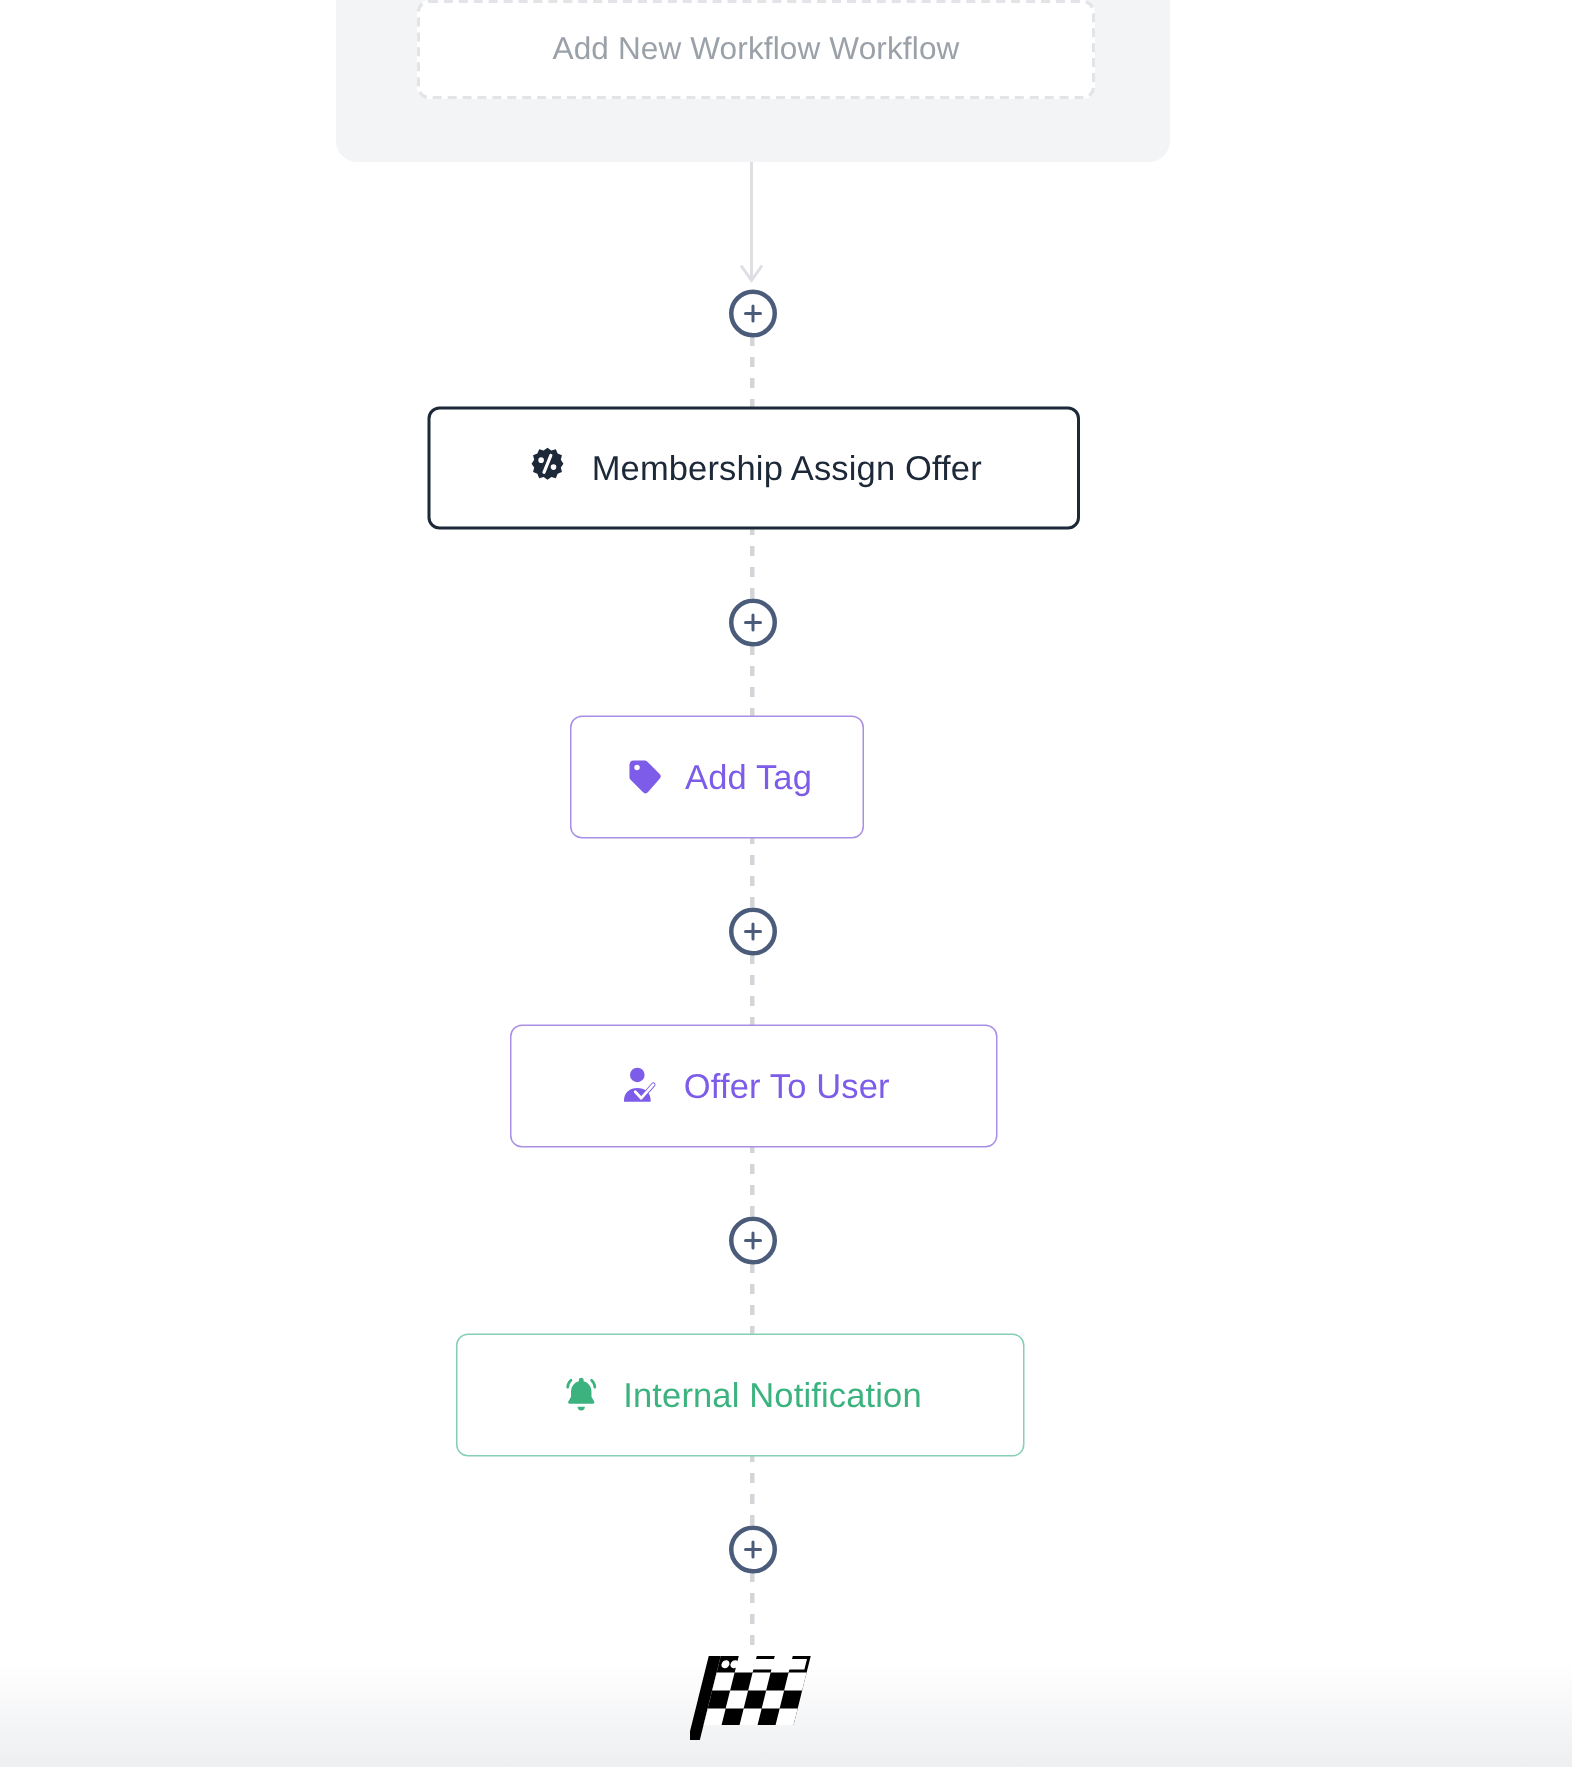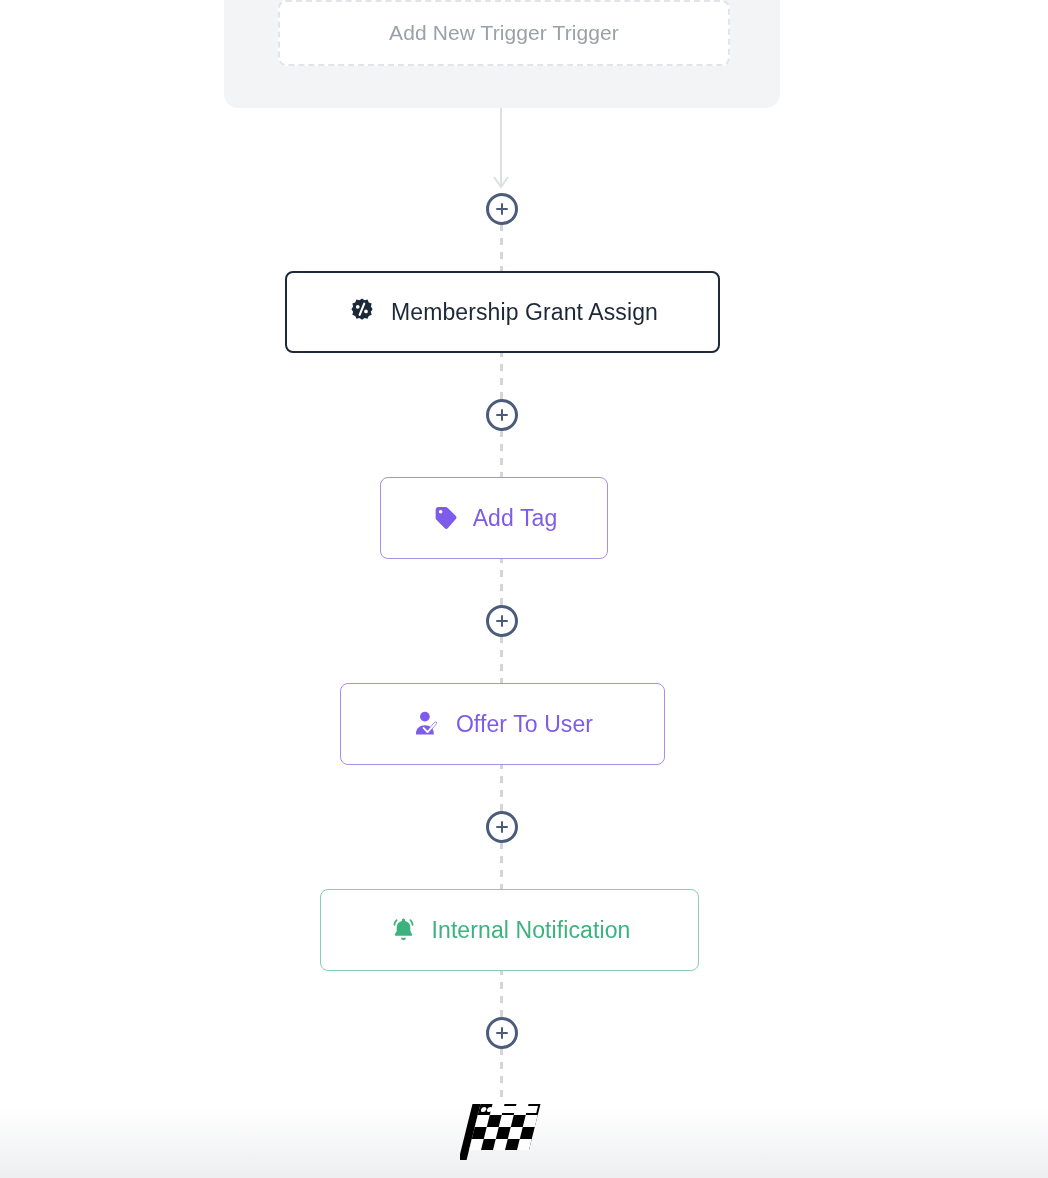--- a/index.html
+++ b/index.html
@@ -188,42 +188,42 @@
   <div class="connector dashed" style="top:430px;height:50px;"></div>
   <div class="connector dashed" style="top:556px;height:50px;"></div>
   <div class="connector dashed" style="top:636px;height:50px;"></div>
   <div class="connector dashed" style="top:762px;height:50px;"></div>
   <div class="connector dashed" style="top:842px;height:50px;"></div>
   <div class="connector dashed" style="top:968px;height:50px;"></div>
   <div class="connector dashed" style="top:1048px;height:52px;"></div>
 
   <div class="trigger-shell">
     <div class="trigger-box">
-      <span class="trigger-label">Add New Trigger Trigger</span>
+      <span class="trigger-label">Add New Workflow Workflow</span>
     </div>
   </div>
 
   <div class="plus-btn" style="top:193px;"></div>
   <div class="plus-btn" style="top:399px;"></div>
   <div class="plus-btn" style="top:605px;"></div>
   <div class="plus-btn" style="top:811px;"></div>
   <div class="plus-btn" style="top:1017px;"></div>
 
   <div class="node node--dark" style="left:285px;top:271px;width:435px;height:82px;">
     <span class="node-icon">
       <svg width="30" height="30" viewBox="0 0 24 24">
         <path fill="#1d2838" d="M12 1.2l2.05 1.4 2.4-.6.95 2.3 2.3.95-.6 2.4 1.4 2.05-1.4 2.05.6 2.4-2.3.95-.95 2.3-2.4-.6L12 18.2l-2.05-1.4-2.4.6-.95-2.3-2.3-.95.6-2.4L3.5 9.7l1.4-2.05-.6-2.4 2.3-.95.95-2.3 2.4.6L12 1.2z"></path>
         <path fill="#ffffff" d="M8.6 6.3a1.5 1.5 0 1 1 0 3 1.5 1.5 0 0 1 0-3zm6.6 3.7a1.5 1.5 0 1 1 0 3 1.5 1.5 0 0 1 0-3z"></path>
         <rect x="11.1" y="4.1" width="1.7" height="11.4" rx="0.8" fill="#ffffff" transform="rotate(22 12 9.8)"></rect>
       </svg>
     </span>
-    <span class="node-label">Membership Grant Assign</span>
-  </div>
-
-  <div class="node node--purple" style="left:380px;top:477px;width:228px;height:82px;">
+    <span class="node-label">Membership Assign Offer</span>
+  </div>
+
+  <div class="node node--purple" style="left:380px;top:477px;width:196px;height:82px;">
     <span class="node-icon">
       <svg width="28" height="28" viewBox="0 0 24 24">
         <path fill="#7c5ce8" d="M4.2 4.6a2.1 2.1 0 0 1 2.1-2.1h6.3c.6 0 1.1.22 1.5.62l7.0 7.0a2.1 2.1 0 0 1 0 3L14.6 20.6a2.1 2.1 0 0 1-3 0l-7.0-7.0a2.1 2.1 0 0 1-.62-1.5V4.6z"></path>
         <circle cx="8.3" cy="6.6" r="1.55" fill="#ffffff"></circle>
       </svg>
     </span>
     <span class="node-label">Add Tag</span>
   </div>
 
   <div class="node node--purple" style="left:340px;top:683px;width:325px;height:82px;">
@@ -231,21 +231,21 @@
       <svg width="30" height="30" viewBox="0 0 24 24">
         <circle cx="10.3" cy="6.1" r="3.9" fill="#7c5ce8"></circle>
         <path fill="#7c5ce8" d="M3.2 19.4c0-3.9 3.2-6.4 7.1-6.4s7.1 2.5 7.1 6.4v1.0H3.2v-1.0z"></path>
         <path fill="none" stroke="#7c5ce8" stroke-width="2.4" stroke-linecap="round" stroke-linejoin="round" d="M9.2 15.1l3.2 3.4 6.4-7.2"></path>
         <path fill="none" stroke="#ffffff" stroke-width="1.5" stroke-linecap="round" stroke-linejoin="round" d="M9.2 15.1l3.2 3.4 6.4-7.2"></path>
       </svg>
     </span>
     <span class="node-label">Offer To User</span>
   </div>
 
-  <div class="node node--green" style="left:320px;top:889px;width:379px;height:82px;">
+  <div class="node node--green" style="left:304px;top:889px;width:379px;height:82px;">
     <span class="node-icon">
       <svg width="29" height="29" viewBox="0 0 24 24">
         <path fill="#3cb37f" d="M12 2.1a1.35 1.35 0 0 1 1.35 1.35v.6a5.6 5.6 0 0 1 4.3 5.45v3.1l1.5 2.6a.8.8 0 0 1-.7 1.2H5.55a.8.8 0 0 1-.7-1.2l1.5-2.6v-3.1a5.6 5.6 0 0 1 4.3-5.45v-.6A1.35 1.35 0 0 1 12 2.1z"></path>
         <path fill="#3cb37f" d="M10.0 18.1h4.0a2.0 2.0 0 0 1-4.0 0z"></path>
         <path fill="none" stroke="#3cb37f" stroke-width="1.5" stroke-linecap="round" d="M4.5 7.3a5.6 5.6 0 0 1 1.8-3.9M19.5 7.3a5.6 5.6 0 0 0-1.8-3.9"></path>
       </svg>
     </span>
     <span class="node-label">Internal Notification</span>
   </div>
 

